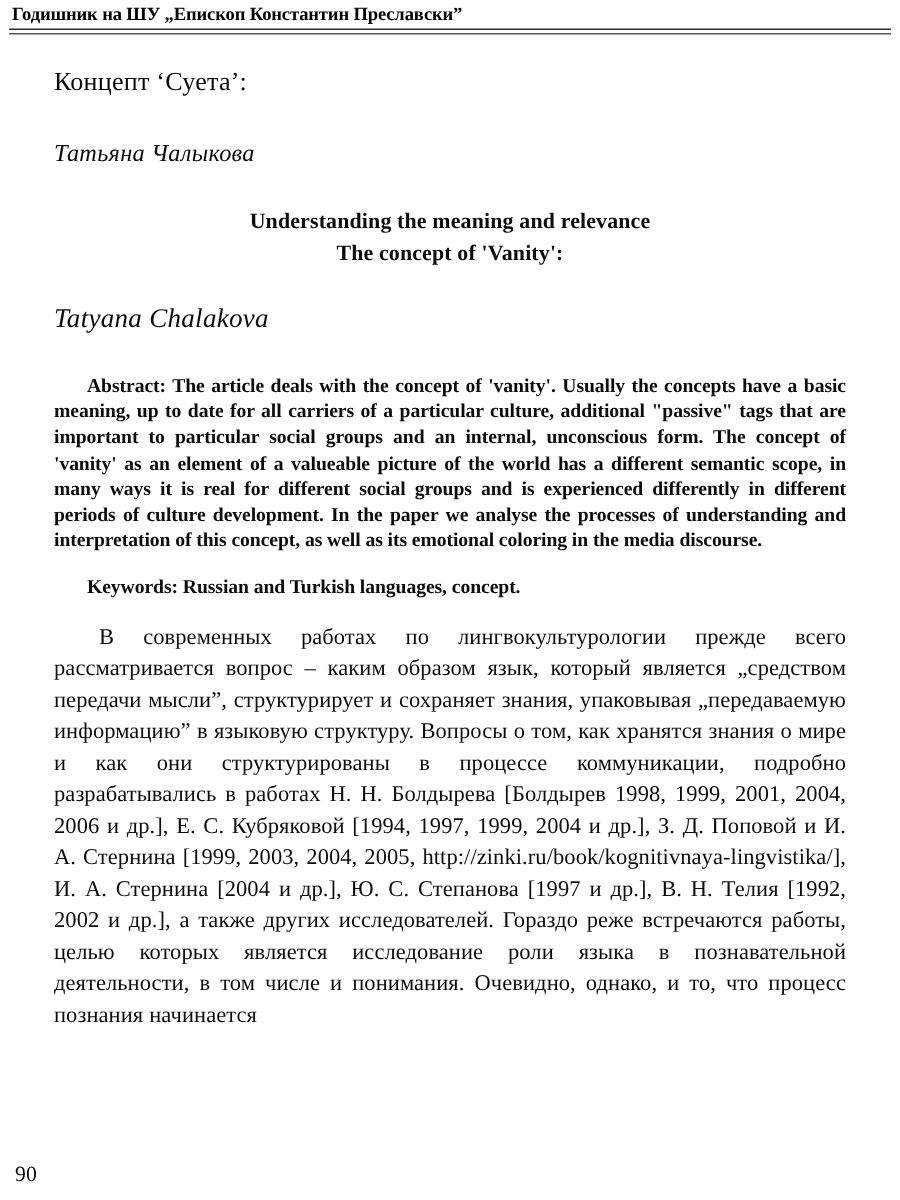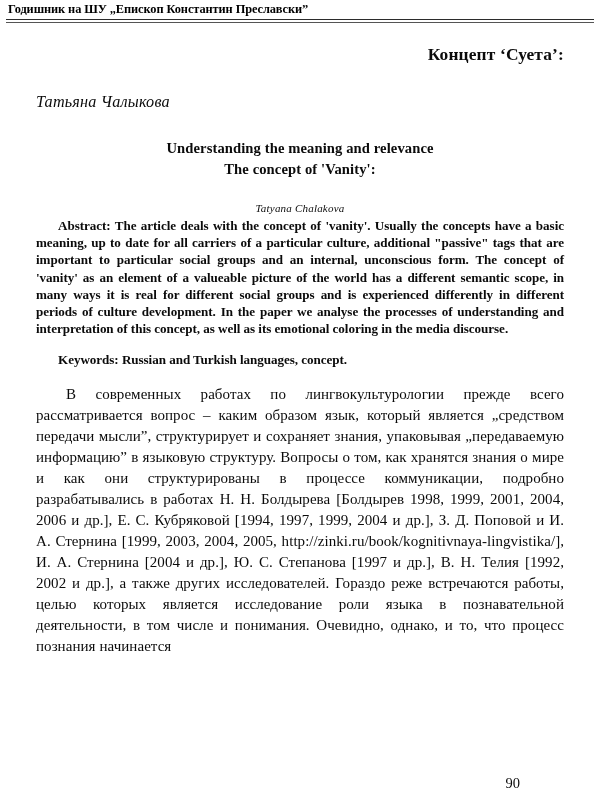--- a/index.html
+++ b/index.html
@@ -52,23 +52,23 @@
 
   
   .content {
     position: absolute;
     top: 36px;
     left: 36px;
     width: 528px;
   }
 
   .title-ru {
-    text-align: right;
+    text-align: left;
     font-size: 17.4px;
-    font-weight: bold;
+    font-weight: normal;
     line-height: 1.42;
     margin: 6px 0 0 0;
     letter-spacing: 0.15px;
   }
 
   .author-ru {
     text-align: left;
     font-size: 16.2px;
     font-style: italic;
     margin-top: 26px;
@@ -78,29 +78,29 @@
   .title-en {
     text-align: center;
     font-size: 14.6px;
     font-weight: bold;
     line-height: 1.45;
     margin-top: 26px;
     letter-spacing: 0.1px;
   }
 
   .author-en {
-    text-align: center;
-    font-size: 11px;
+    text-align: left;
+    font-size: 18px;
     font-style: italic;
     margin-top: 22px;
     letter-spacing: 0.2px;
   }
 
   .abstract {
-    margin-top: 3px;
+    margin-top: 25px;
     font-size: 13.1px;
     font-weight: bold;
     line-height: 1.315;
     text-align: justify;
     text-indent: 22px;
     letter-spacing: -0.05px;
     -webkit-hyphens: auto;
     hyphens: auto;
   }
   .abstract .lead { font-weight: bold; }
@@ -121,23 +121,23 @@
     line-height: 1.405;
     text-align: justify;
     text-indent: 30px;
     letter-spacing: 0.05px;
     word-spacing: 0.2px;
   }
 
   .page-number {
     position: absolute;
     bottom: 8px;
-    left: 0;
+    left: 10px;
     width: 520px;
-    text-align: right;
+    text-align: left;
     font-size: 14.5px;
   }
 </style>
 </head>
 <body>
 
 <div class="page">
 
   <div class="running-head">Годишник на ШУ „Епископ Константин Преславски”</div>
   <div class="head-rule"></div>

